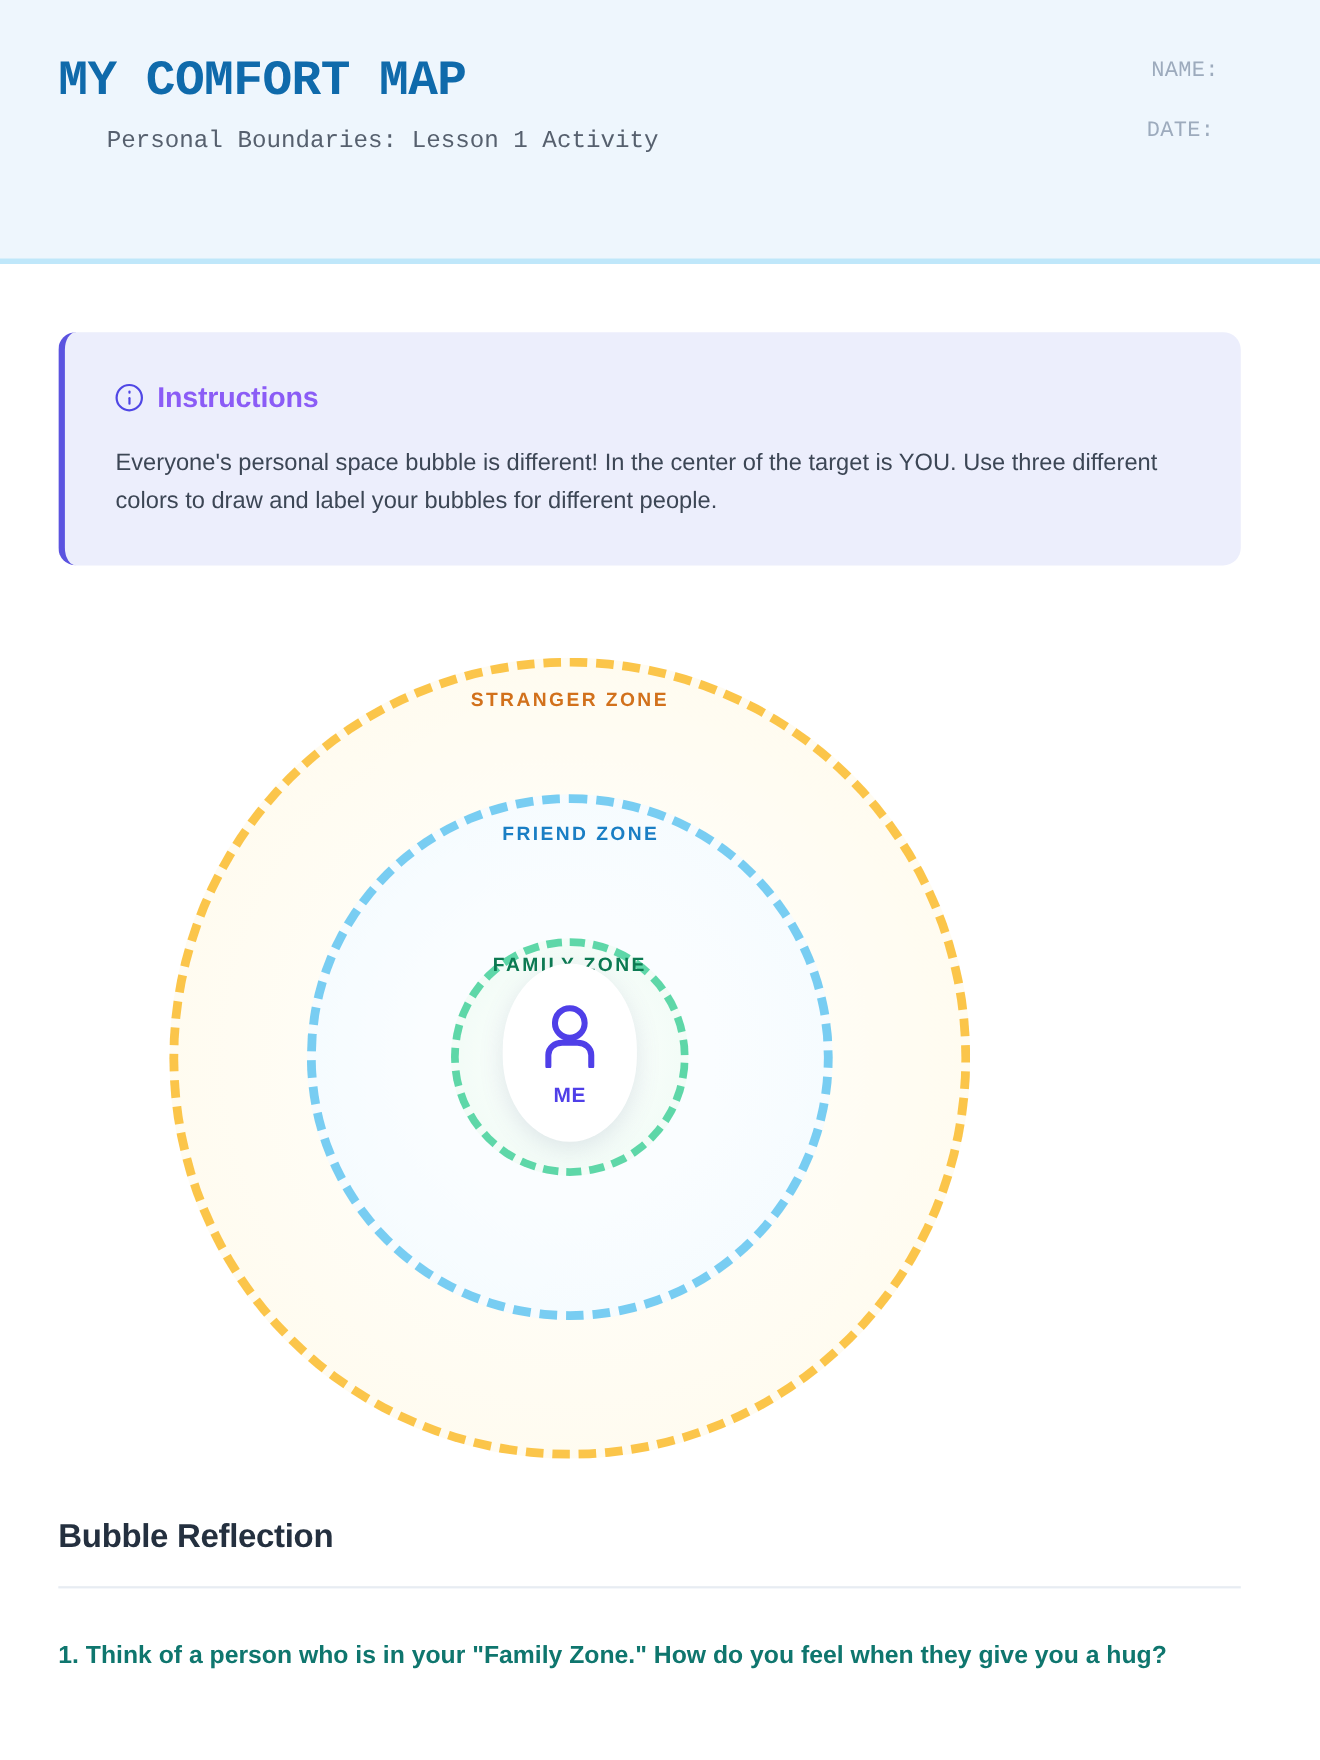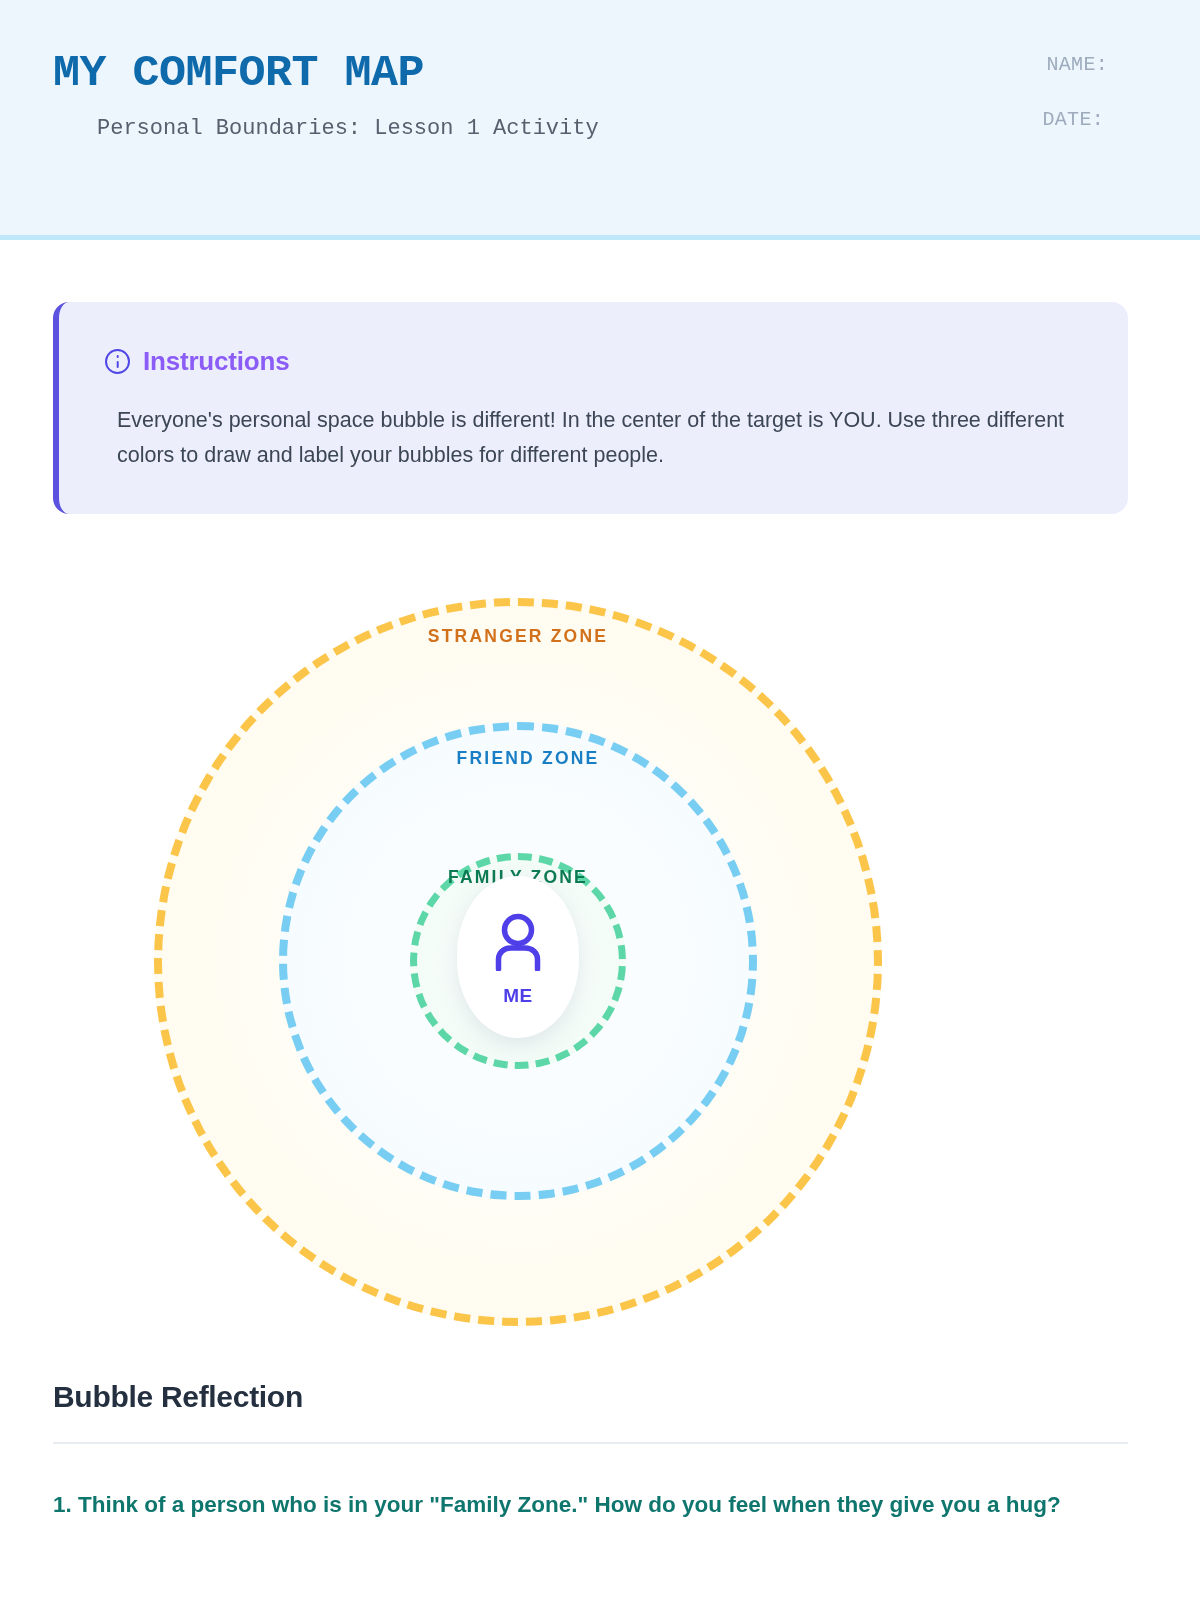--- a/index.html
+++ b/index.html
@@ -119,21 +119,20 @@
     font-size: 26px;
     font-weight: 700;
     color: #8b5cf6;
     letter-spacing: -0.2px;
   }
   .instructions-body {
     font-size: 21.5px;
     line-height: 1.65;
     color: #3c4655;
     max-width: 1000px;
-    margin-left: 12px;
   }
 
   
   .diagram {
     position: absolute;
     left: 0;
     top: 580px;
     width: 1036px;
     height: 770px;
   }

